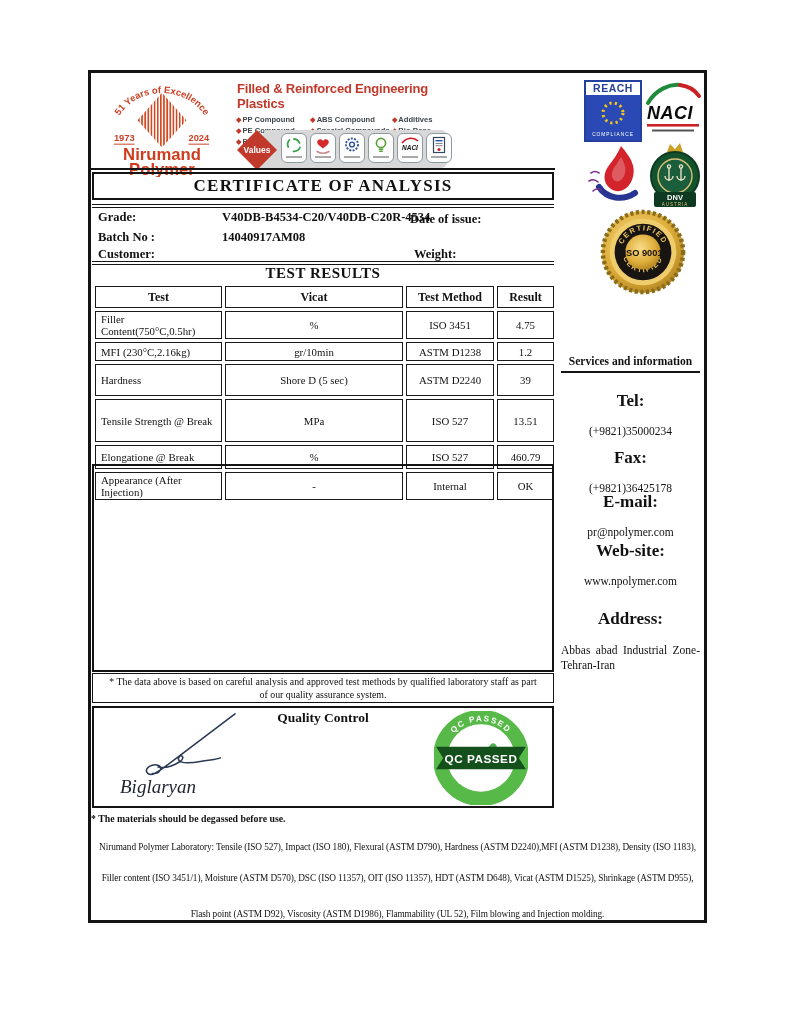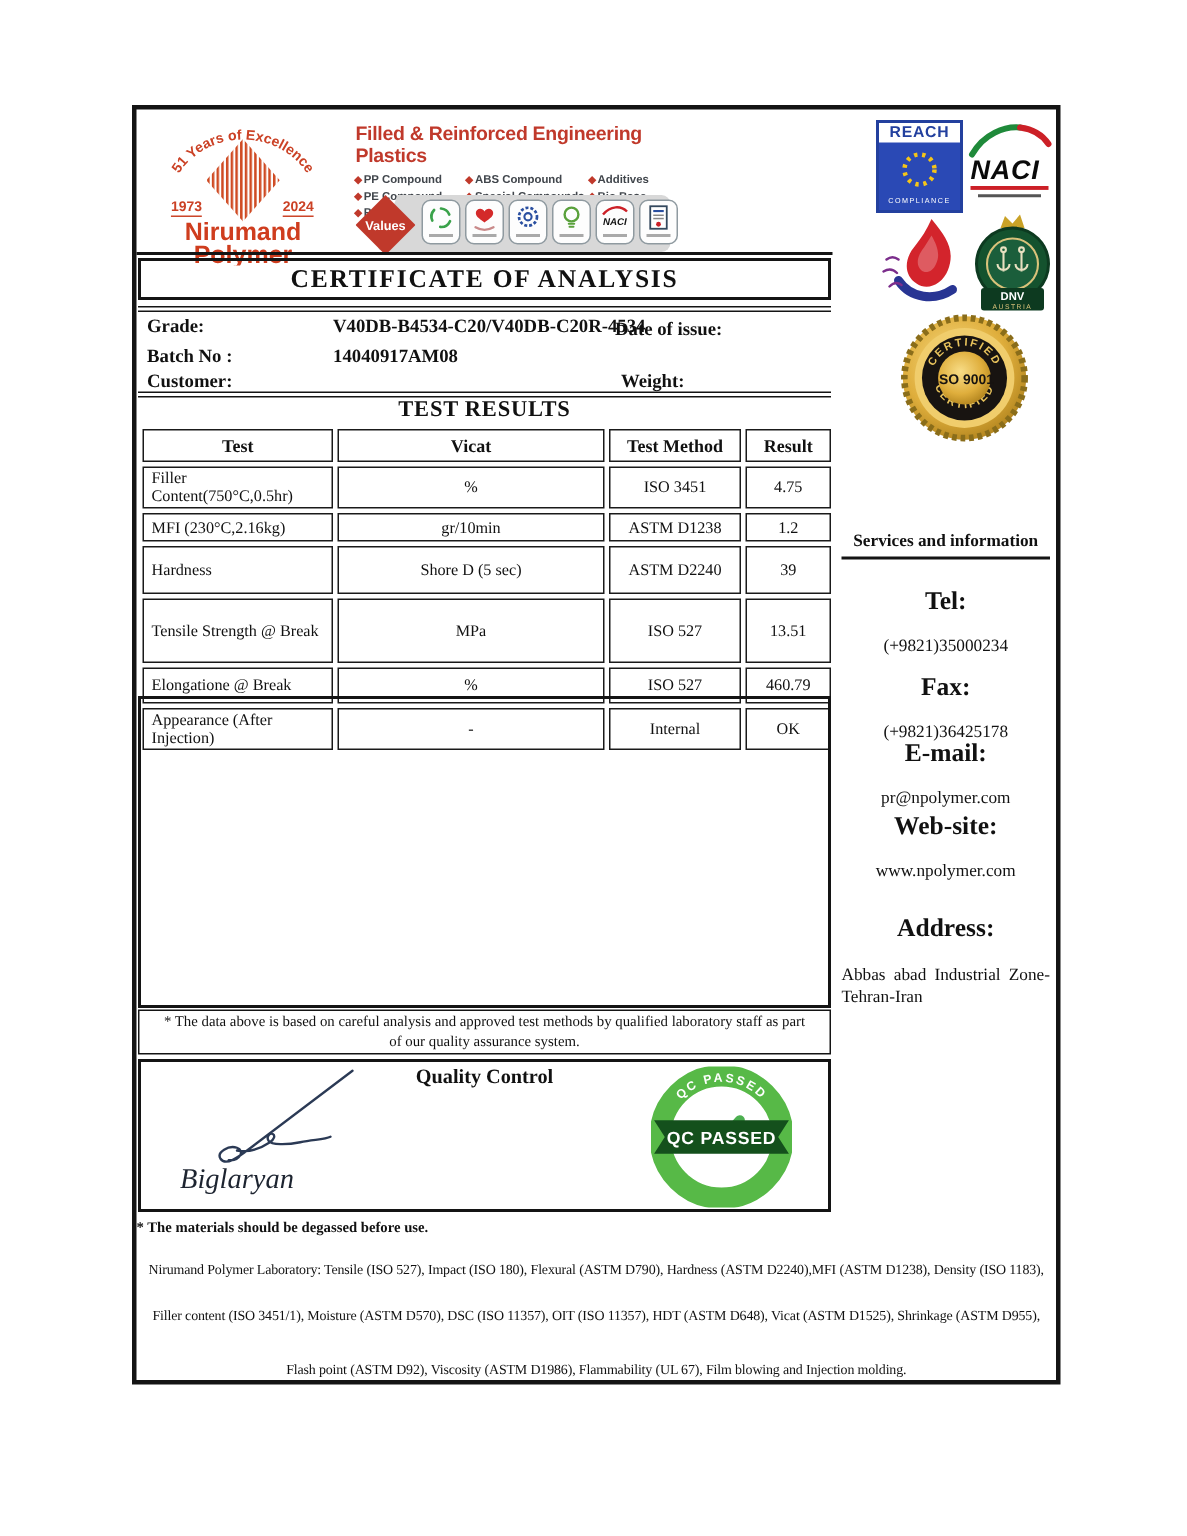--- a/index.html
+++ b/index.html
@@ -382,15 +382,15 @@
     <div class="cval">www.npolymer.com</div>
   </div>
   <div class="abs contact c-addr">
     <div class="clbl">Address:</div>
     <div class="cval">Abbas abad Industrial Zone-Tehran-Iran</div>
   </div>
 
   <div class="abs degas">* The materials should be degassed before use.</div>
   <div class="abs lab lab1">Nirumand Polymer Laboratory:  Tensile (ISO 527),  Impact (ISO 180),  Flexural (ASTM D790),  Hardness (ASTM D2240),MFI (ASTM D1238),  Density (ISO 1183),</div>
   <div class="abs lab lab2">Filler content (ISO 3451/1),  Moisture (ASTM D570),  DSC (ISO 11357),  OIT (ISO 11357),  HDT (ASTM D648),  Vicat (ASTM D1525),  Shrinkage (ASTM D955),</div>
-  <div class="abs lab lab3">Flash point (ASTM D92),  Viscosity (ASTM D1986),  Flammability (UL 67),  Film blowing and Injection molding.</div>
+  <div class="abs lab lab3">Flash point (ASTM D92),  Viscosity (ASTM D1986),  Flammability (UL 52),  Film blowing and Injection molding.</div>
 
 </div>
 
 </body></html>

